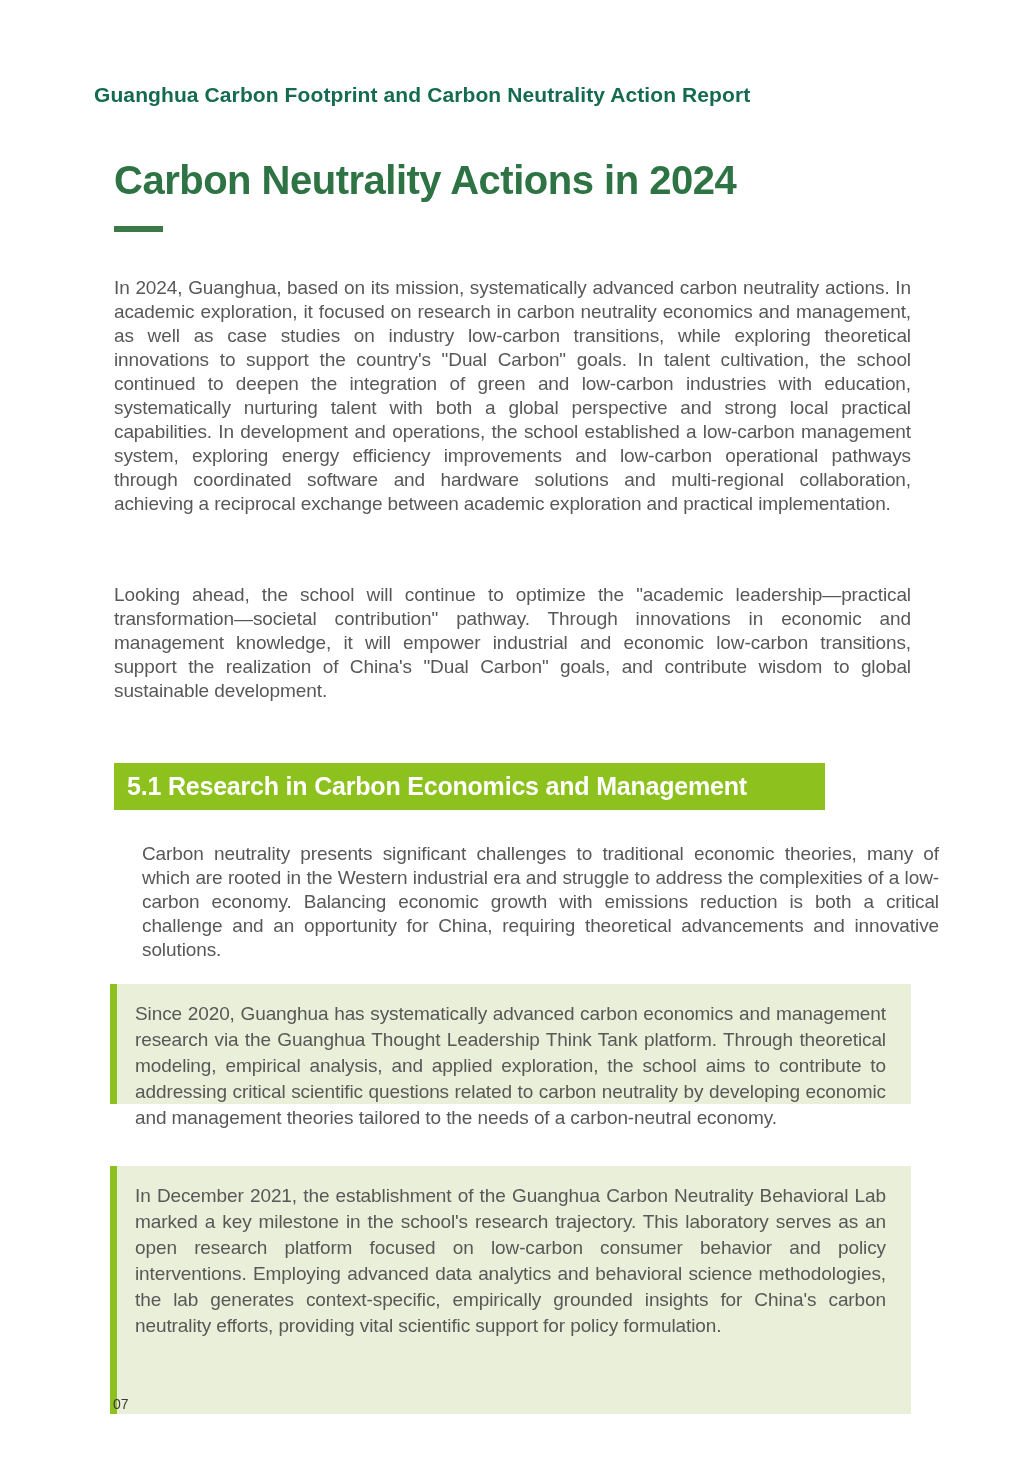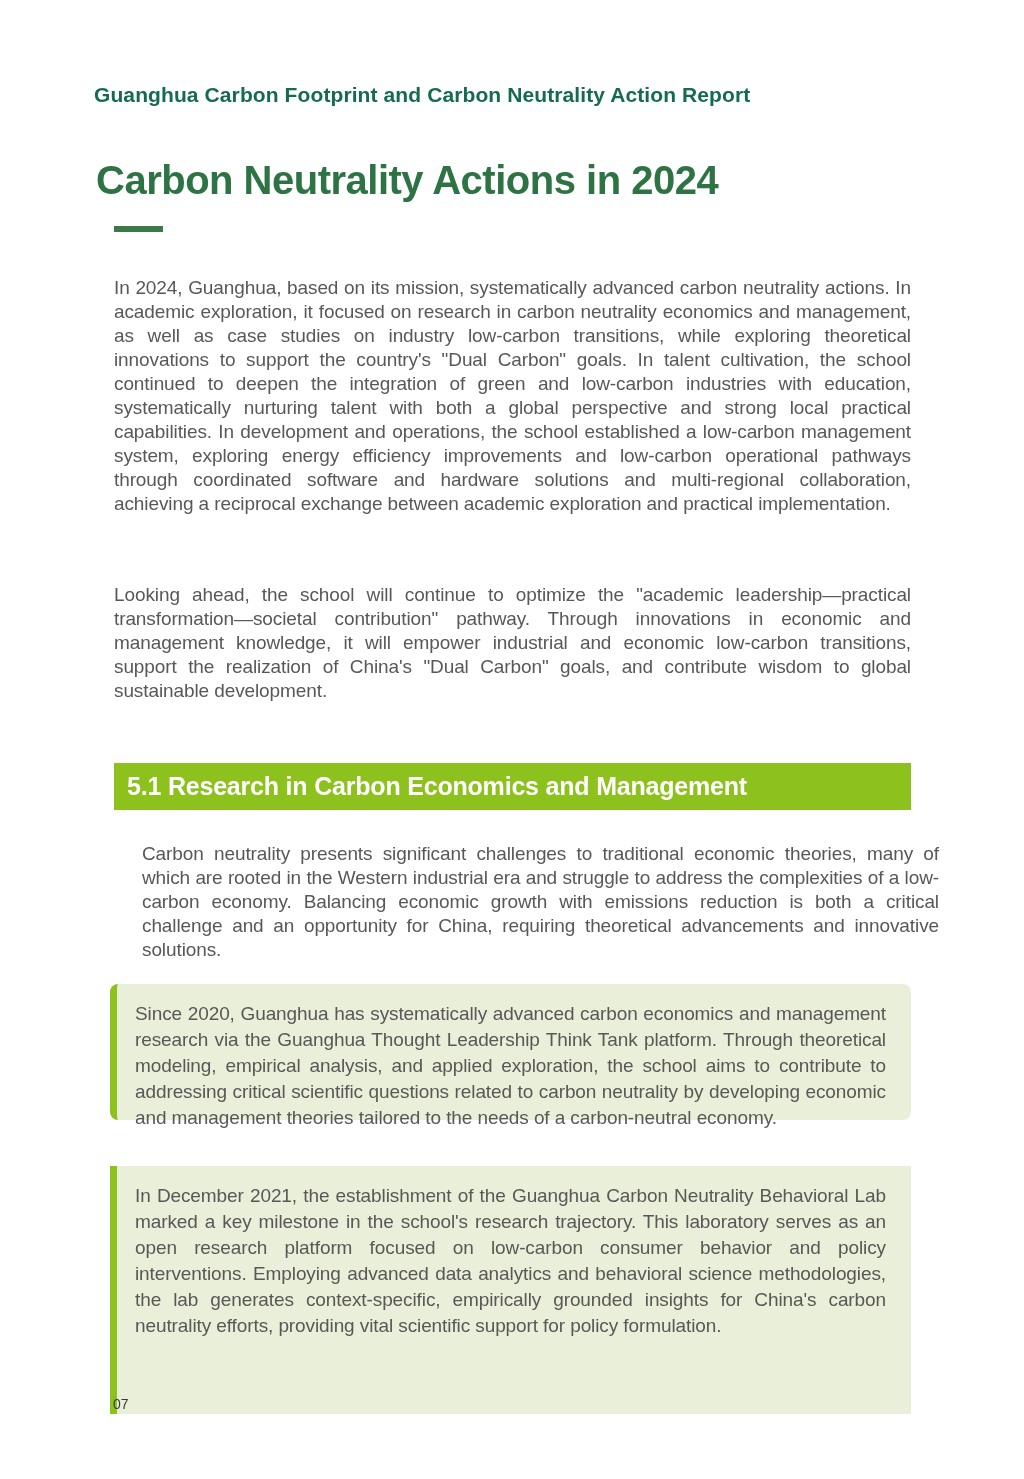--- a/index.html
+++ b/index.html
@@ -20,21 +20,21 @@
     position: absolute;
     left: 94px;
     top: 83px;
     font-size: 21px;
     font-weight: bold;
     color: #146B50;
     letter-spacing: 0.1px;
   }
   .chapter-title {
     position: absolute;
-    left: 96px;
+    left: 114px;
     top: 158px;
     font-size: 40px;
     font-weight: bold;
     color: #2D7343;
     letter-spacing: -0.5px;
   }
   .title-dash {
     position: absolute;
     left: 114px;
     top: 226px;
@@ -52,21 +52,21 @@
     text-align: justify;
     letter-spacing: -0.1px;
     margin: 0;
   }
   .par-1 { top: 276px; }
   .par-2 { top: 583px; }
   .section-bar {
     position: absolute;
     left: 114px;
     top: 763px;
-    width: 797px;
+    width: 711px;
     height: 47px;
     background: #8DC21E;
     box-sizing: border-box;
     display: flex;
     align-items: center;
   }
   .section-bar-label {
     color: #ffffff;
     font-size: 25px;
     font-weight: bold;
@@ -76,21 +76,21 @@
   .par-3 { top: 842px; margin-left: 28px; }
   .callout {
     position: absolute;
     left: 110px;
     width: 801px;
     background: #E9EFD9;
     border-left: 7px solid #8CC11E;
     box-sizing: border-box;
     padding: 17px 25px 18px 18px;
   }
-  .callout-1 { top: 984px; height: 136px; border-radius: 8px; }
+  .callout-1 { top: 984px; height: 120px; }
   .callout-2 { top: 1166px; height: 248px; }
   .callout p {
     margin: 0;
     font-size: 19px;
     line-height: 26px;
     color: #595757;
     text-align: justify;
     letter-spacing: -0.1px;
   }
   .page-number {

